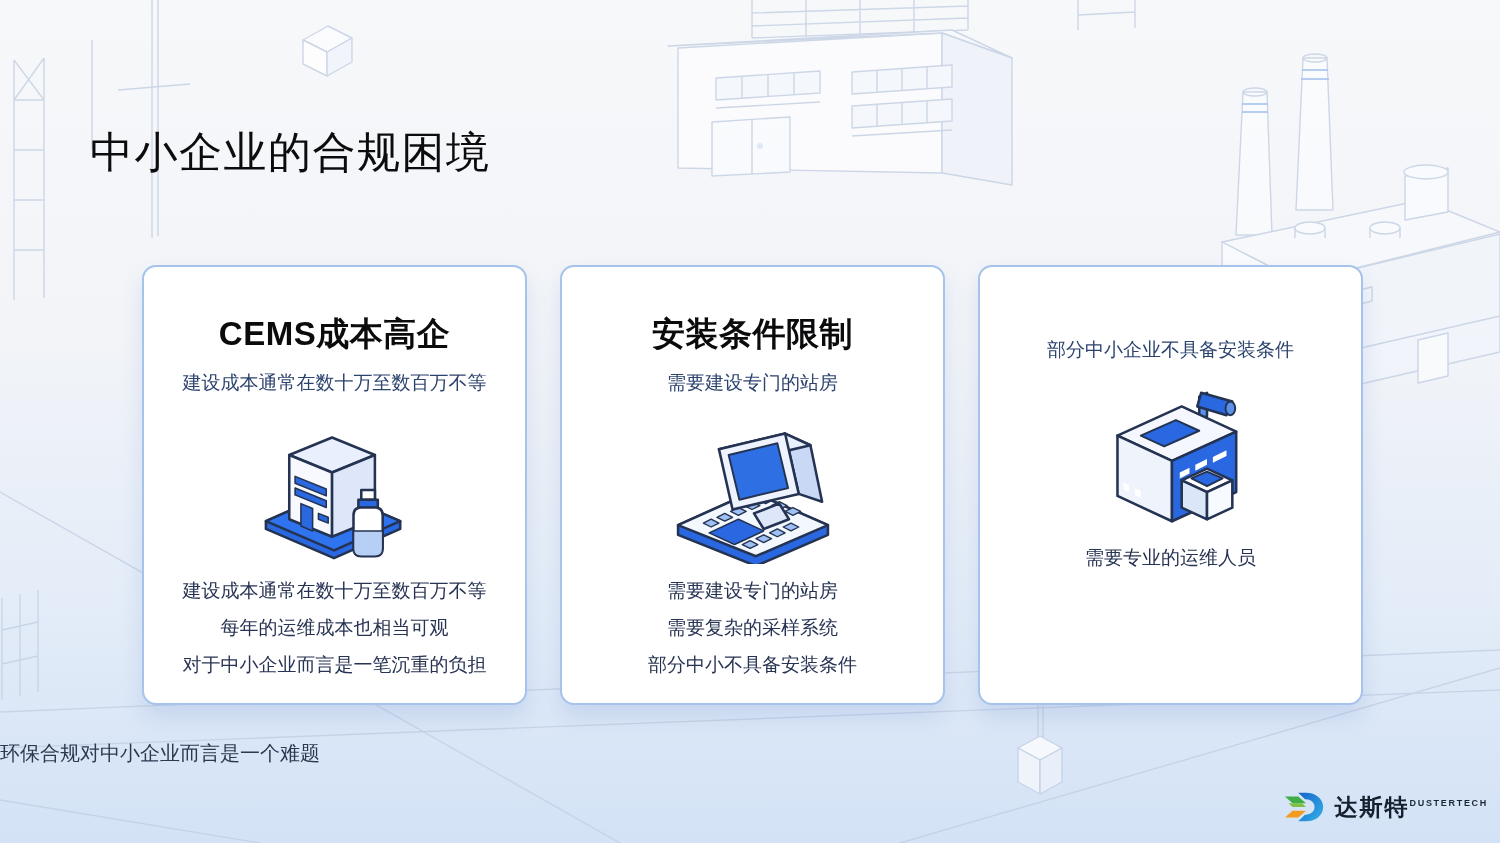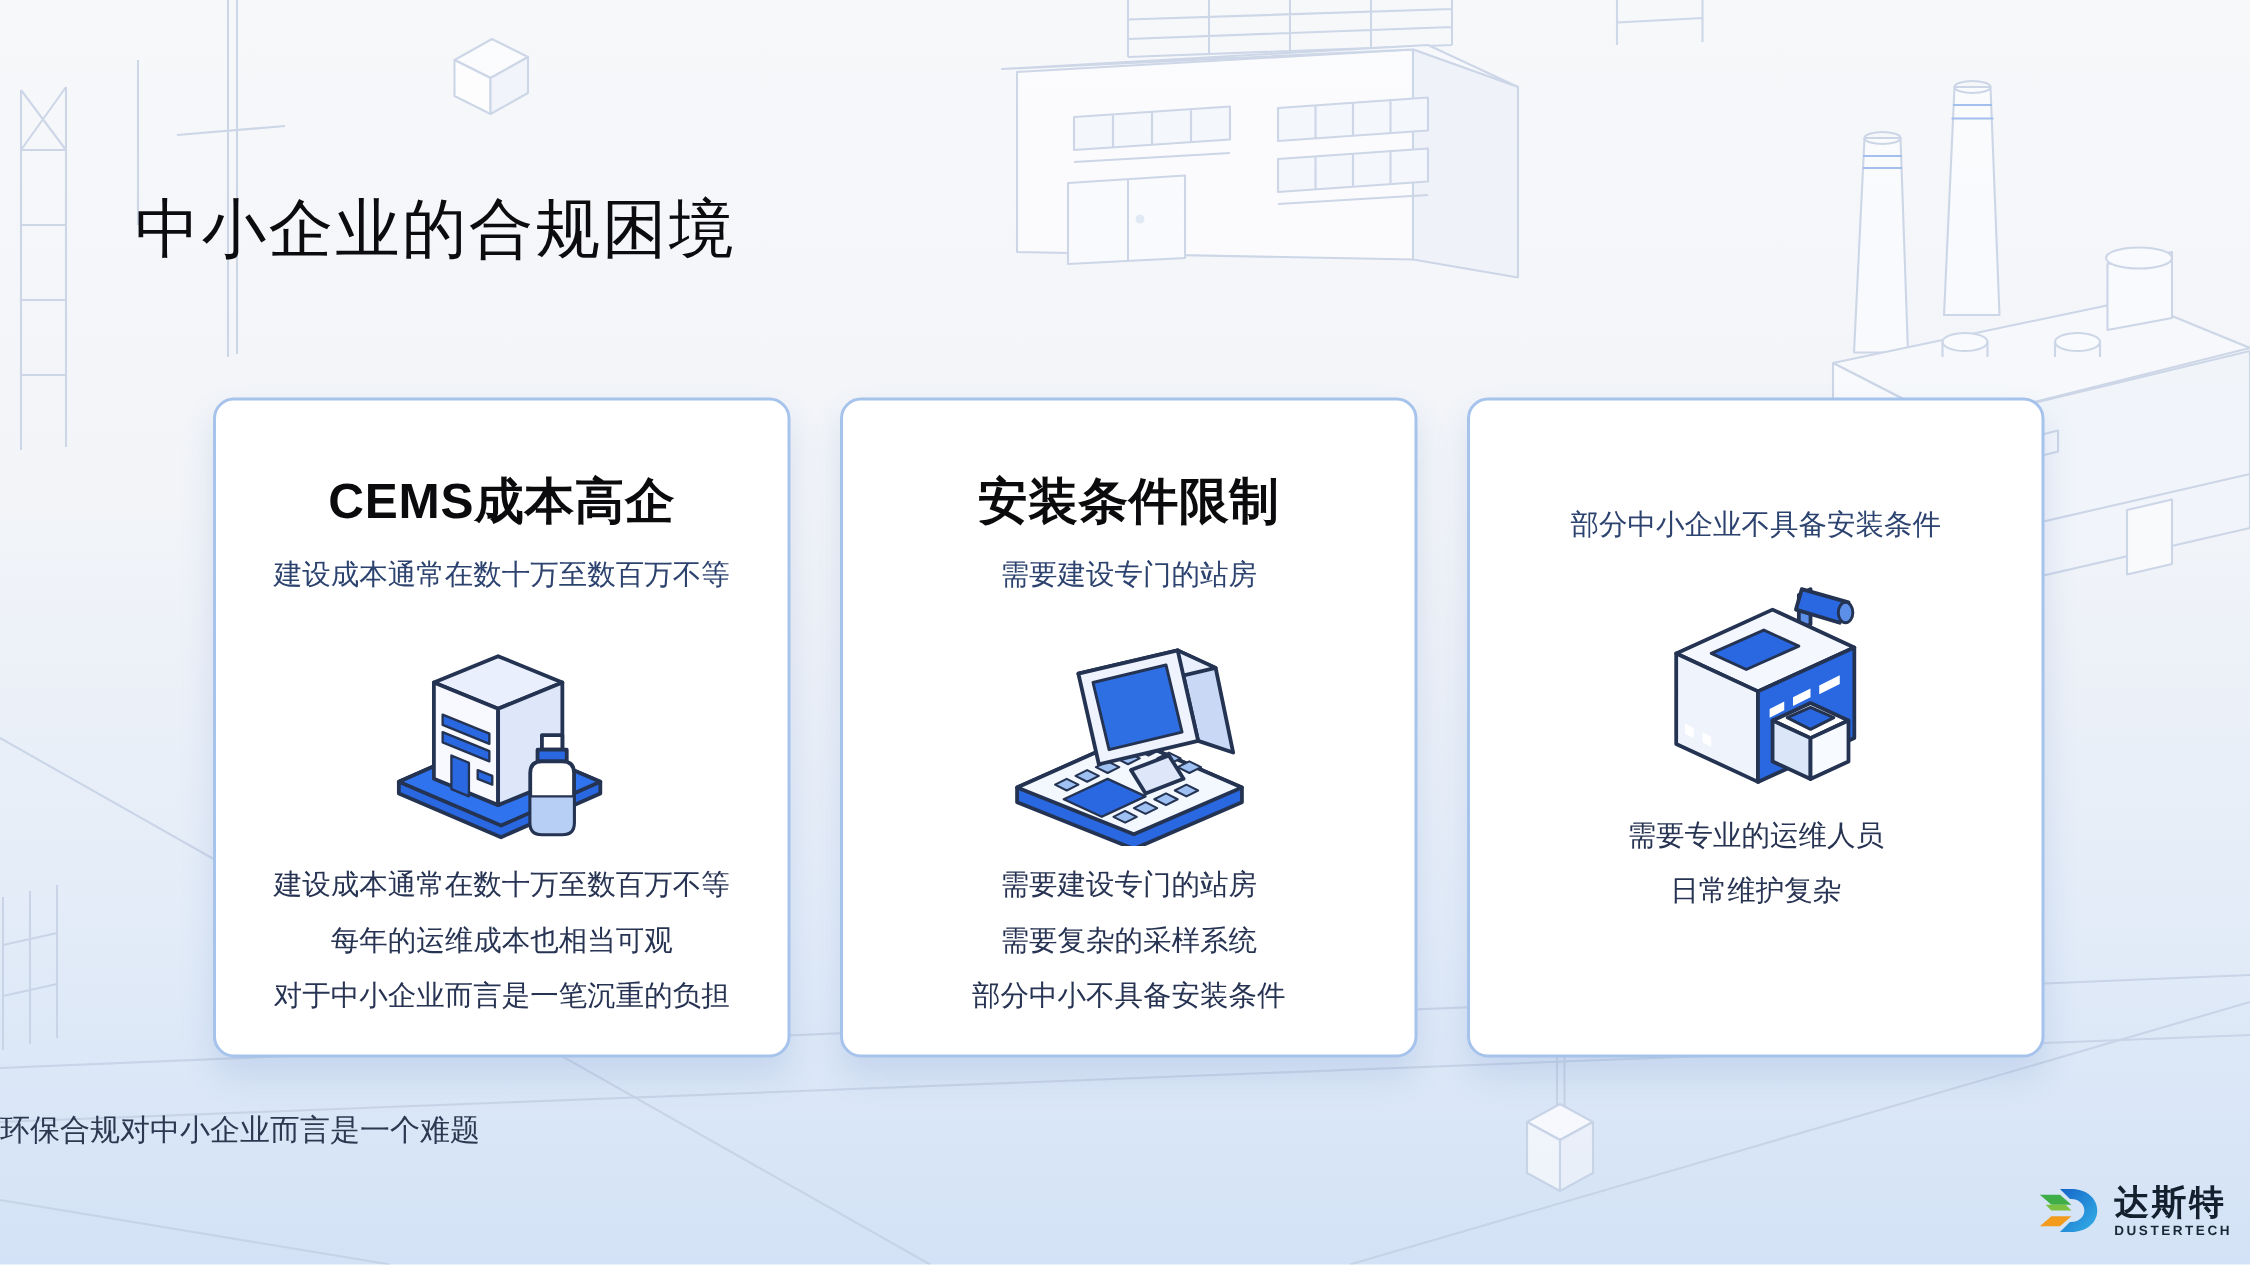--- a/index.html
+++ b/index.html
@@ -32,21 +32,21 @@
   .card-icon  { height: 146px; margin-top: 22px; display: flex; align-items: center; justify-content: center; }
   .card-lines { margin-top: 8px; text-align: center; }
   .card-lines p { font-size: 19px; line-height: 37px; color: #273352; font-weight: 500; }
 
   .footer-caption {
     position: absolute; left: 0; right: 0; top: 740px;
     text-align: left; font-size: 20px; font-weight: 500; color: #2c3850;
   }
 
   .logo { position: absolute; right: 12px; top: 786px; display: flex; align-items: center; gap: 7px; }
-  .logo-text { display: flex; flex-direction: column; line-height: 1; }
+  .logo-text { display: flex; flex-direction: row; line-height: 1; }
   .logo-cn { font-size: 23px; font-weight: 800; color: #14202e; letter-spacing: 2px; }
   .logo-en { margin-top: 3px; font-size: 9px; font-weight: 700; letter-spacing: 1.7px; color: #1a2737; }
 </style>
 </head>
 <body>
 
 <svg class="bg-art" width="1500" height="843" viewBox="0 0 1500 843">
   <g stroke="#c3cfe3" stroke-width="1.4" fill="none" opacity="0.8" stroke-linejoin="round">
 
     <line x1="0" y1="492" x2="620" y2="843"></line>
@@ -222,21 +222,20 @@
 
           <path d="M96 98 L122 86 L148 98 L122 110 Z" fill="#ffffff"></path>
           <path d="M96 98 L122 110 L122 138 L96 126 Z" fill="#dbe6f9"></path>
           <path d="M148 98 L122 110 L122 138 L148 126 Z" fill="#f7faff"></path>
           <path d="M106 96 L122 89 L138 96 L122 104 Z" fill="#2968e0" stroke-width="2"></path>
         </g>
       </svg>
     </div>
     <div class="card-lines">
       <p>需要专业的运维人员</p>
-      <p>日常维护复杂</p>
     </div>
   </article>
 
 </div>
 
 <p class="footer-caption">环保合规对中小企业而言是一个难题</p>
 
 <div class="logo">
   <svg width="44" height="42" viewBox="0 0 46 42">
     <defs>

